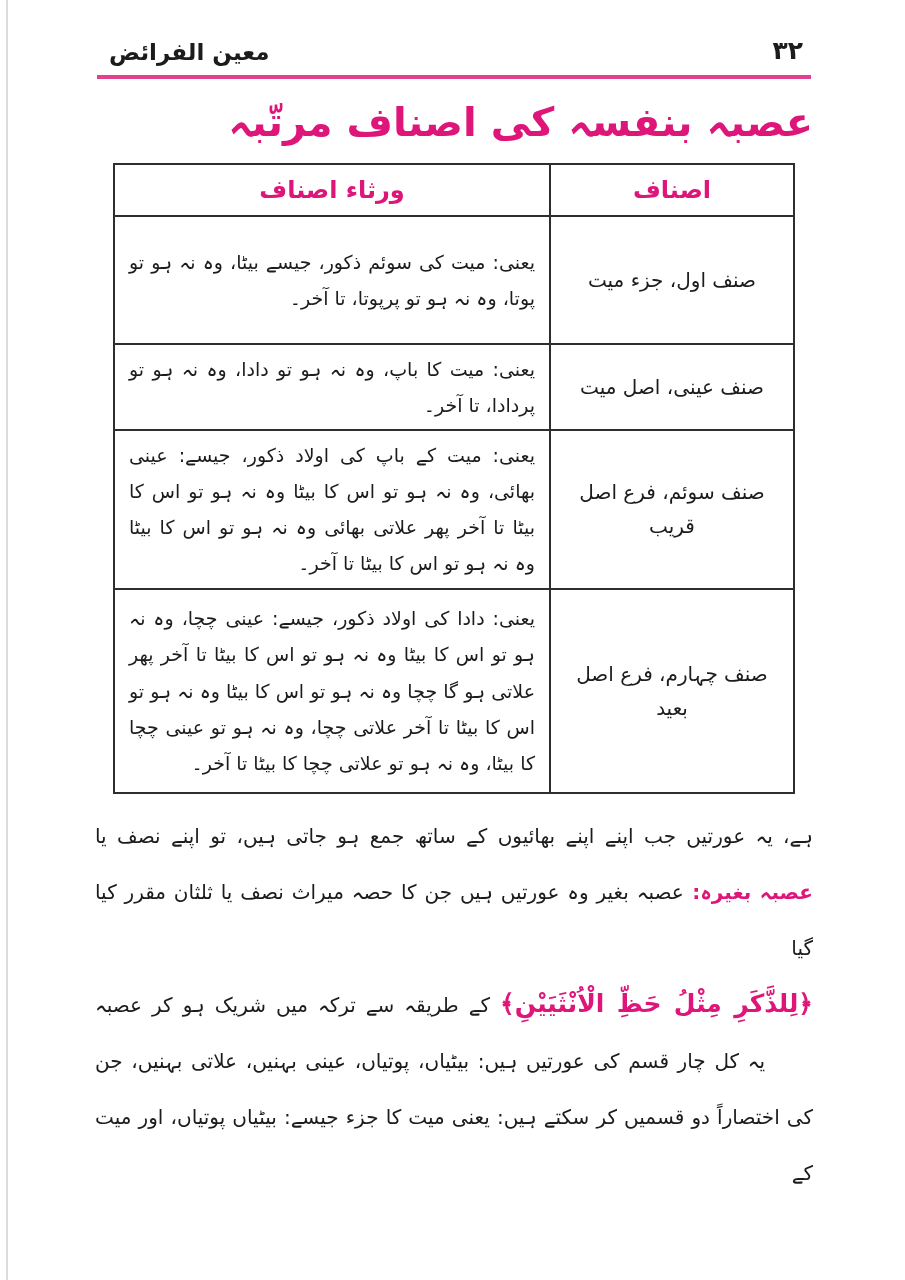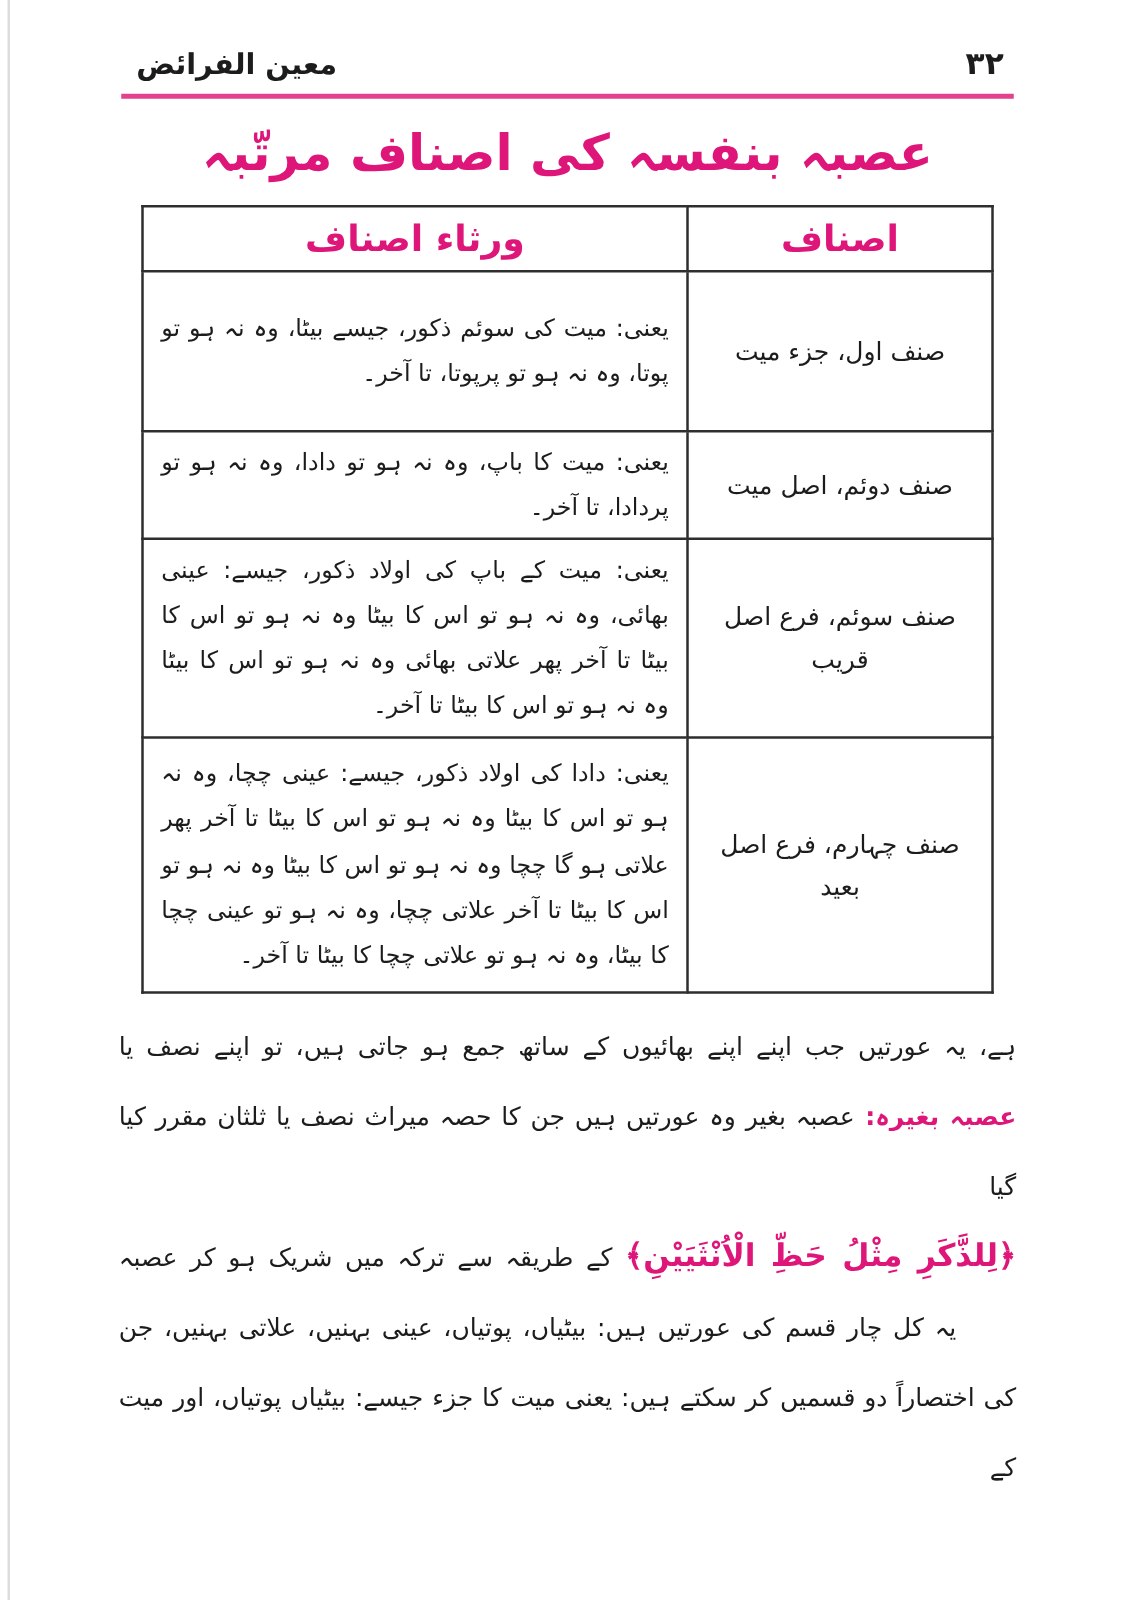--- a/index.html
+++ b/index.html
@@ -41,42 +41,42 @@
   .page-number{
     font-size:25px;font-weight:bold;
   }
   .header-rule{
     height:4px;
     background:var(--rule);
     margin:10px 2px 0 2px;
   }
   
   .chapter-title{
-    text-align:center;
+    text-align:right;
     color:var(--accent);
     font-size:40px;
     font-weight:bold;
     margin:20px 0 18px 0;
   }
   
   table.category-table{
     width:682px;
     margin:0 auto;
     border-collapse:collapse;
     direction:rtl;
   }
   .category-table th,.category-table td{
     border:2px solid #2e2e2e;
     vertical-align:middle;
     padding:6px 14px;
   }
   .category-table thead tr{height:52px;}
   .category-table th{
     color:var(--accent);
-    font-size:29px;
+    font-size:24px;
     font-weight:bold;
     text-align:center;
   }
   .category-table th.cat-h{width:244px;}
   .category-table td.cat{
     width:244px;
     text-align:center;
     font-size:20px;
     line-height:1.7;
   }
@@ -134,21 +134,21 @@
         <th class="cat-h">اصناف</th>
         <th>ورثاء اصناف</th>
       </tr>
     </thead>
     <tbody>
         <tr>
           <td class="cat">صنف اول، جزء میت</td>
           <td class="heirs">یعنی: میت کی سوئم ذکور، جیسے بیٹا، وہ نہ ہو تو پوتا، وہ نہ ہو تو پرپوتا، تا آخر۔</td>
         </tr>
         <tr>
-          <td class="cat">صنف دوئم، اصل میت</td>
+          <td class="cat">صنف عینی، اصل میت</td>
           <td class="heirs">یعنی: میت کا باپ، وہ نہ ہو تو دادا، وہ نہ ہو تو پردادا، تا آخر۔</td>
         </tr>
         <tr>
           <td class="cat">صنف سوئم، فرع اصل قریب</td>
           <td class="heirs">یعنی: میت کے باپ کی اولاد ذکور، جیسے: عینی بھائی، وہ نہ ہو تو اس کا بیٹا وہ نہ ہو تو اس کا بیٹا تا آخر پھر علاتی بھائی وہ نہ ہو تو اس کا بیٹا وہ نہ ہو تو اس کا بیٹا تا آخر۔</td>
         </tr>
         <tr>
           <td class="cat">صنف چہارم، فرع اصل بعید</td>
           <td class="heirs">یعنی: دادا کی اولاد ذکور، جیسے: عینی چچا، وہ نہ ہو تو اس کا بیٹا وہ نہ ہو تو اس کا بیٹا تا آخر پھر علاتی ہو گا چچا وہ نہ ہو تو اس کا بیٹا وہ نہ ہو تو اس کا بیٹا تا آخر علاتی چچا، وہ نہ ہو تو عینی چچا کا بیٹا، وہ نہ ہو تو علاتی چچا کا بیٹا تا آخر۔</td>
         </tr>

